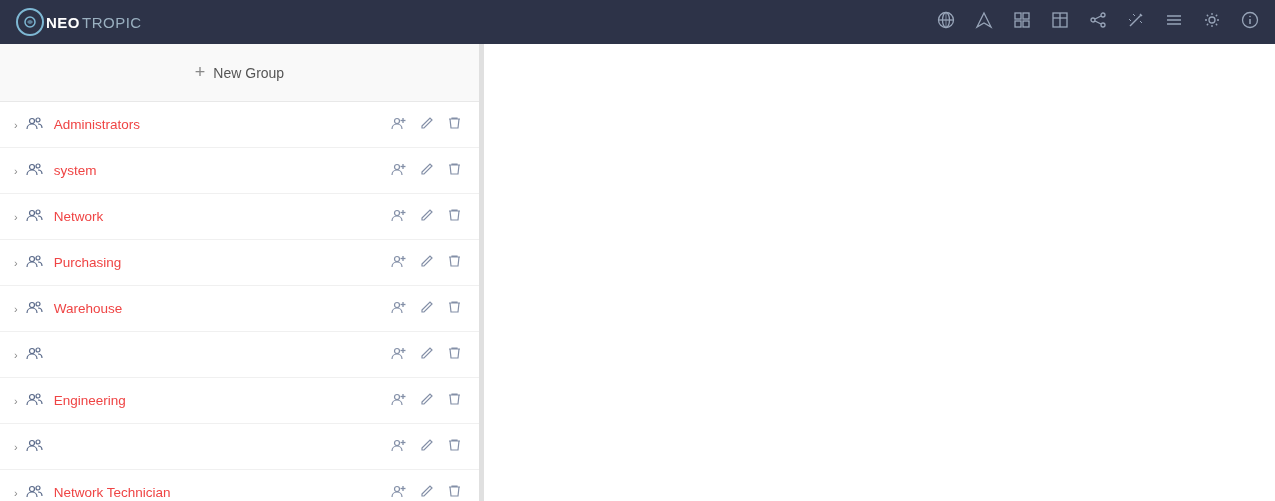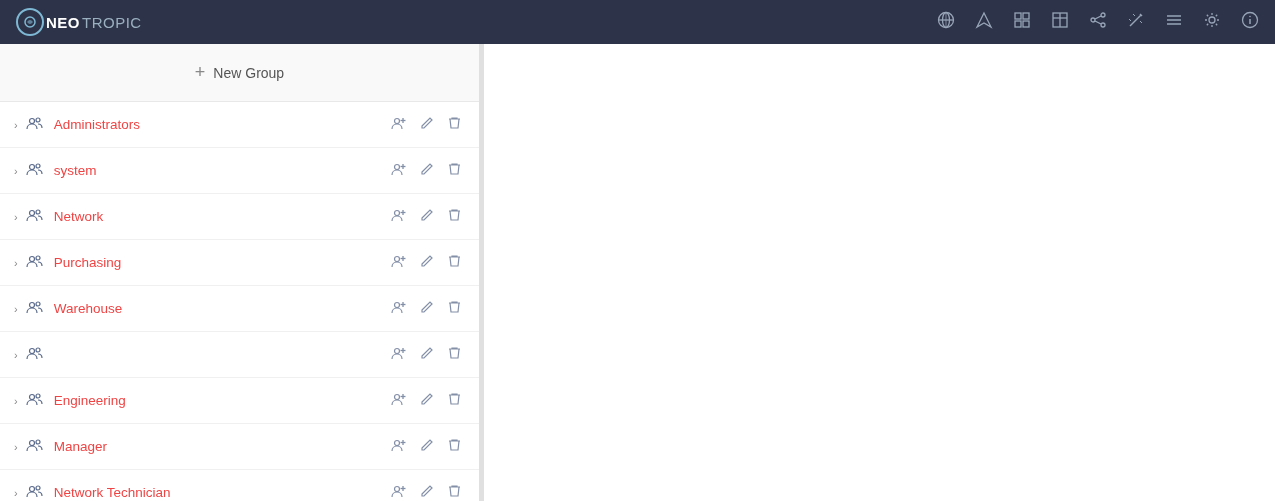--- a/index.html
+++ b/index.html
@@ -455,21 +455,20 @@
         <div class="group-item">
     <span class="group-chevron">›</span>
     <span class="group-icon">
       <svg width="18" height="14" viewBox="0 0 18 14" fill="none">
         <circle cx="6" cy="5" r="2.5" stroke="#5a6a8a" stroke-width="1.2"></circle>
         <circle cx="12" cy="4" r="2" stroke="#5a6a8a" stroke-width="1.2"></circle>
         <path d="M1 13c0-2.8 2.2-5 5-5s5 2.2 5 5" stroke="#5a6a8a" stroke-width="1.2" fill="none"></path>
         <path d="M12 8c1.7 0 4 1 4 4" stroke="#5a6a8a" stroke-width="1.2" fill="none"></path>
       </svg>
     </span>
-    <span class="group-name">Manager</span>
     <div class="group-actions">
       <span class="action-btn" title="Add user">
         <svg width="15" height="14" viewBox="0 0 15 14" fill="none">
           <circle cx="6" cy="5" r="2.5" stroke="#5a6a8a" stroke-width="1.2"></circle>
           <path d="M1 13c0-2.8 2.2-5 5-5s5 2.2 5 5" stroke="#5a6a8a" stroke-width="1.2" fill="none"></path>
           <line x1="12" y1="2" x2="12" y2="7" stroke="#5a6a8a" stroke-width="1.3"></line>
           <line x1="9.5" y1="4.5" x2="14.5" y2="4.5" stroke="#5a6a8a" stroke-width="1.3"></line>
         </svg>
       </span>
       <span class="action-btn" title="Edit">

